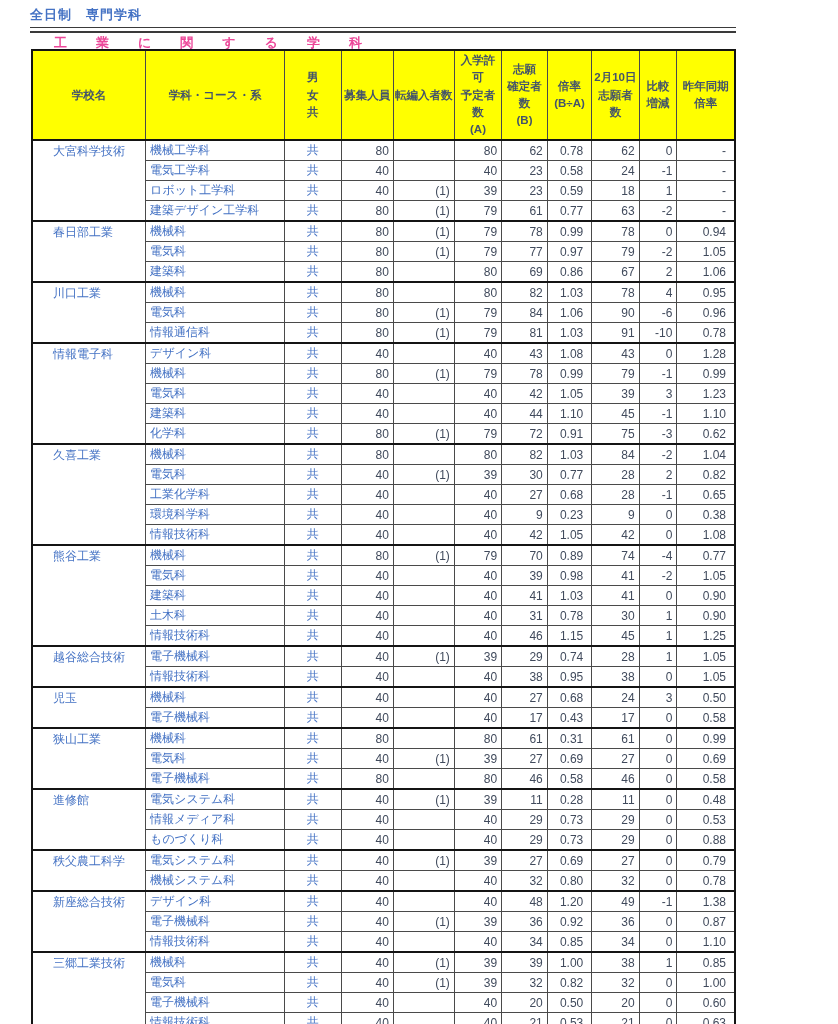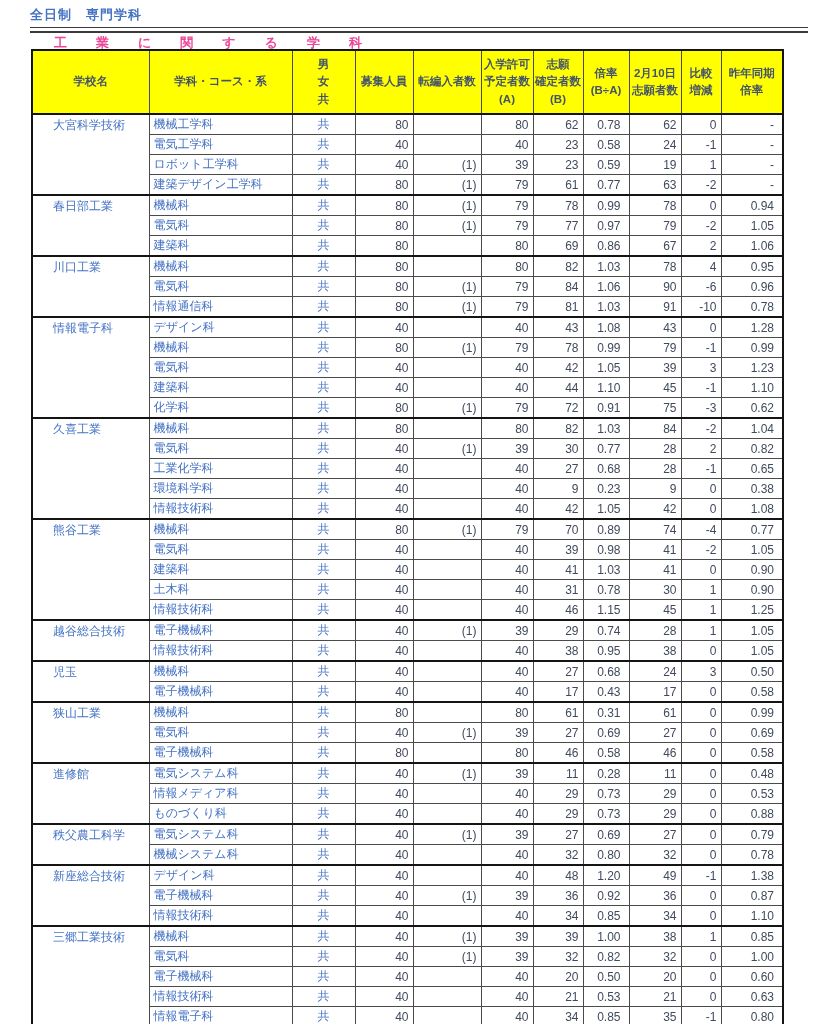--- a/index.html
+++ b/index.html
@@ -1,17 +1,17 @@
 <!DOCTYPE html>
 <html><head>
 <meta charset="utf-8">
 <style>
   html,body { margin:0; padding:0; background:#ffffff; }
   body { width:838px; height:1024px; font-family:"Liberation Sans", sans-serif; }
-  .page { position:relative; width:838px; height:1024px; background:#ffffff; overflow:hidden; }
+  .page { position:relative; width:736px; height:1024px; background:#ffffff; overflow:hidden; }
 
   .doc-title {
     position:absolute; left:30px; top:6px;
     color:#4472c4; font-weight:bold; font-size:13px; letter-spacing:1px;
   }
   .double-rule {
     position:absolute; left:30px; top:27px; width:778px; height:3px;
     border-top:1px solid #3a3a3a; border-bottom:2px solid #3a3a3a;
   }
   .section-title {
@@ -123,21 +123,21 @@
           <td class="num last">-</td>
         </tr>
         <tr>
           <td class="course">ロボット工学科</td>
           <td class="gender">共</td>
           <td class="num">40</td>
           <td class="num">(1)</td>
           <td class="num">39</td>
           <td class="num">23</td>
           <td class="num ratio">0.59</td>
-          <td class="num">19</td>
+          <td class="num">18</td>
           <td class="num">1</td>
           <td class="num last">-</td>
         </tr>
         <tr>
           <td class="course">建築デザイン工学科</td>
           <td class="gender">共</td>
           <td class="num">80</td>
           <td class="num">(1)</td>
           <td class="num">79</td>
           <td class="num">61</td>

